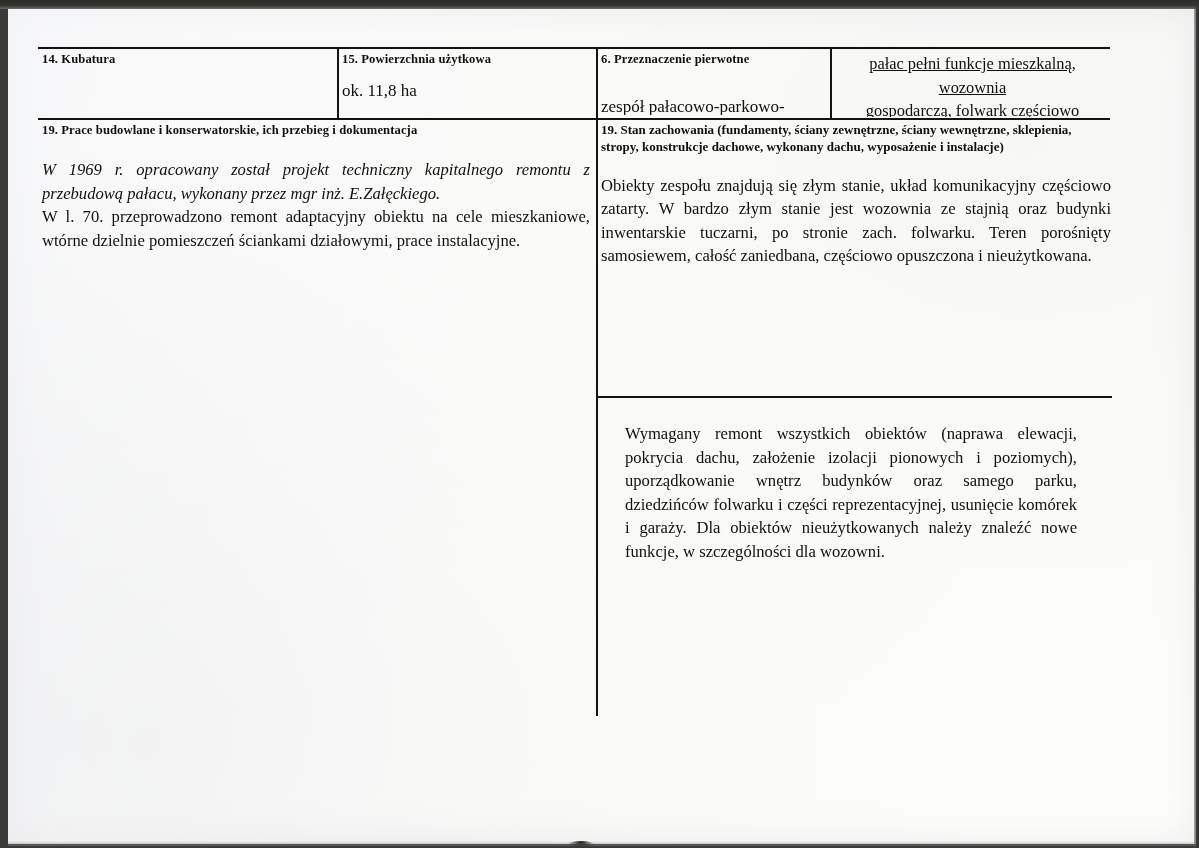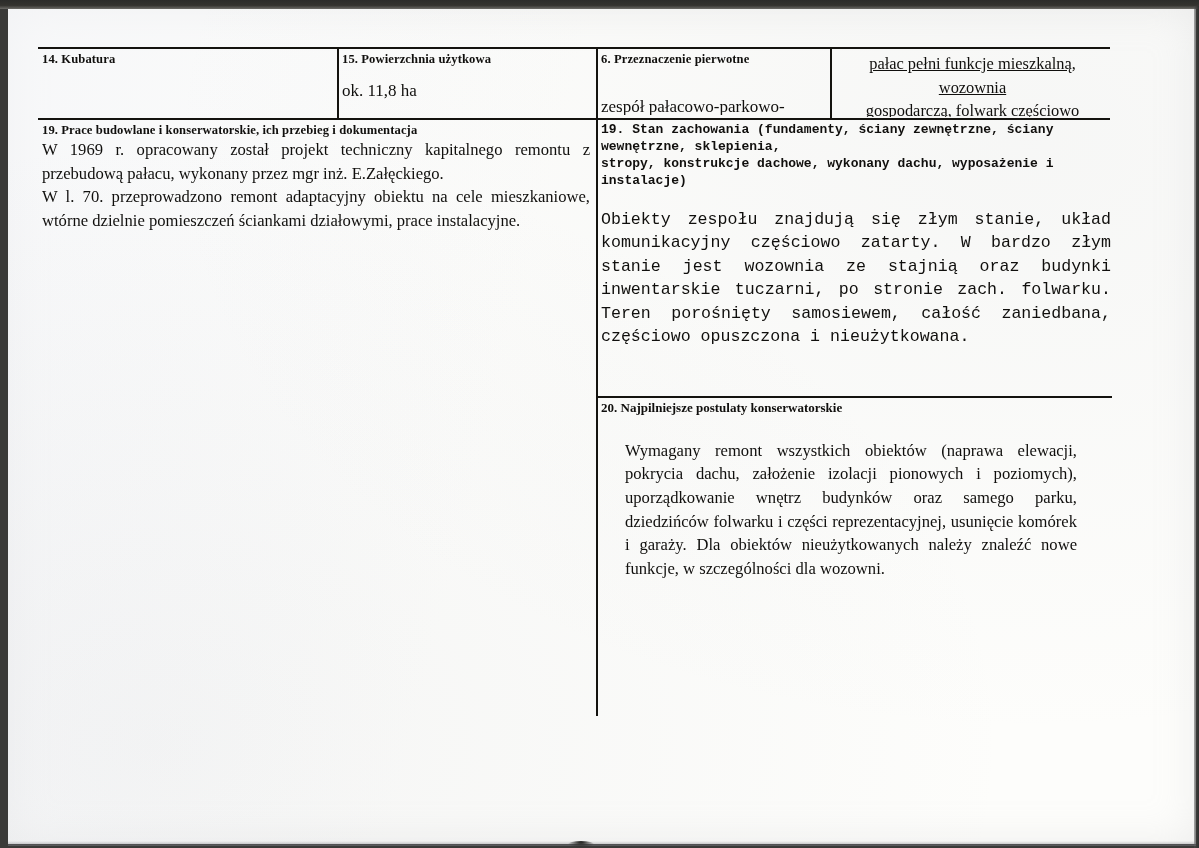--- a/index.html
+++ b/index.html
@@ -150,28 +150,27 @@
   </div>
 
   <div class="cell clip-row" style="left:834px; top:51px; width:277px; height:66px;">
     <div class="val-17" style="margin-top:1px;">pałac pełni funkcje mieszkalną, wozownia</div>
     <div class="val-17">gospodarczą, folwark częściowo</div>
 
   </div>
 
   <div class="cell" style="left:42px; top:122px; width:548px;">
     <div class="fhead">19. Prace budowlane i konserwatorskie, ich przebieg i dokumentacja</div>
-    <div class="body-txt" style="">W 1969 r. opracowany został projekt techniczny kapitalnego remontu z przebudową pałacu, wykonany przez mgr inż. E.Załęckiego.</div>
+    <div class="body-txt" style="margin-top:20px;font-style:italic;">W 1969 r. opracowany został projekt techniczny kapitalnego remontu z przebudową pałacu, wykonany przez mgr inż. E.Załęckiego.</div>
     <div class="body-txt">W l. 70. przeprowadzono remont adaptacyjny obiektu na cele mieszkaniowe, wtórne dzielnie pomieszczeń ściankami działowymi, prace instalacyjne.</div>
   </div>
 
-  <div class="cell" style="left:601px; top:122px; width:510px;font-family:Liberation Mono, monospace;">
+  <div class="cell" style="left:601px; top:122px; width:510px;">
     <div class="fhead-lg">19. Stan zachowania (fundamenty, ściany zewnętrzne, ściany wewnętrzne, sklepienia,</div>
     <div class="fhead-lg">stropy, konstrukcje dachowe, wykonany dachu, wyposażenie i instalacje)</div>
     <div class="body-txt" style="margin-top:18px;">Obiekty zespołu znajdują się złym stanie, układ komunikacyjny częściowo zatarty. W bardzo złym stanie jest wozownia ze stajnią oraz budynki inwentarskie tuczarni, po stronie zach. folwarku. Teren porośnięty samosiewem, całość zaniedbana, częściowo opuszczona i nieużytkowana.</div>
   </div>
 
   <div class="cell" style="left:601px; top:400px; width:512px;">
-    <div class="fhead-lg">20. Najpilniejsze postulaty konserwatorskie</div>
     <div class="body-txt" style="margin-top:22px; margin-left:24px; width:452px;">Wymagany remont wszystkich obiektów (naprawa elewacji, pokrycia dachu, założenie izolacji pionowych i poziomych), uporządkowanie wnętrz budynków oraz samego parku, dziedzińców folwarku i części reprezentacyjnej, usunięcie komórek i garaży. Dla obiektów nieużytkowanych należy znaleźć nowe funkcje, w szczególności dla wozowni.</div>
   </div>
 
 </div>
 
 </body></html>

